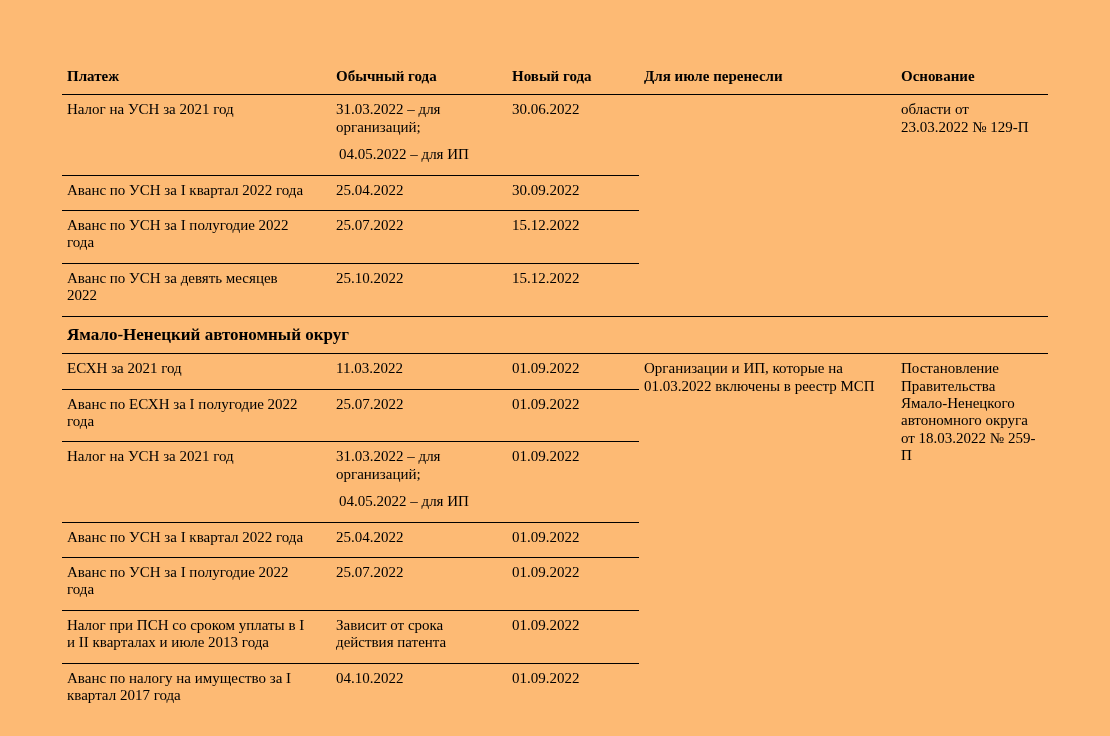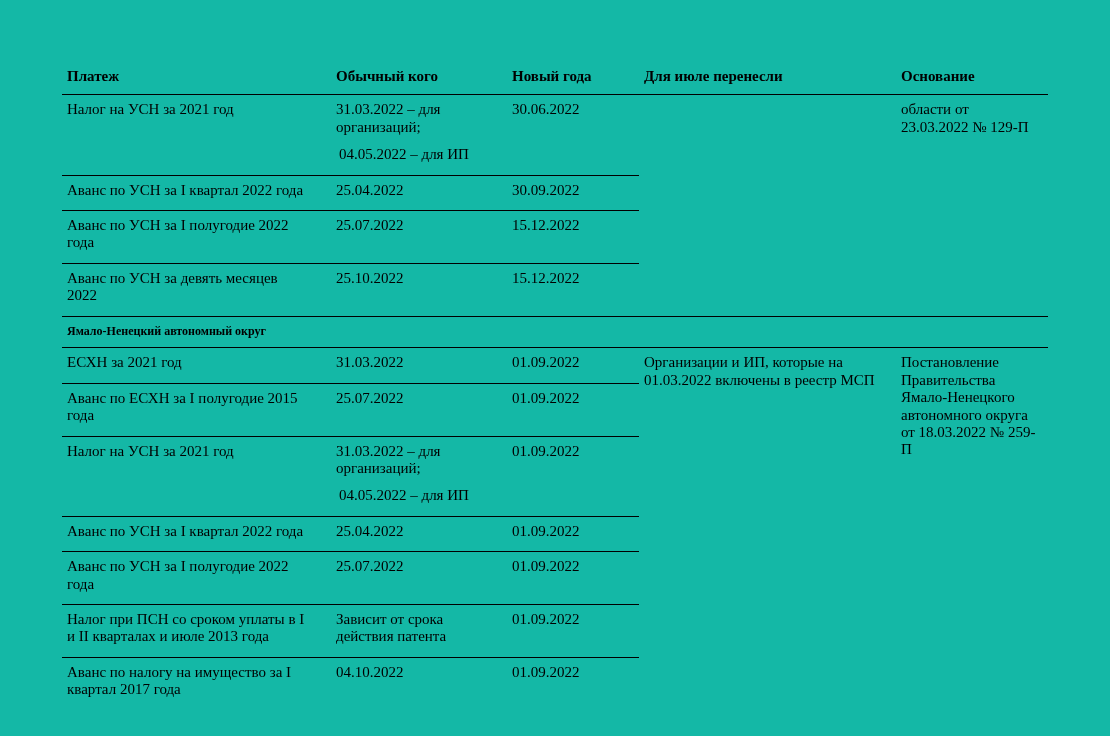--- a/index.html
+++ b/index.html
@@ -4,21 +4,21 @@
 <style>
   html, body { margin: 0; padding: 0; }
   body {
     width: 1110px; height: 736px;
     background: #ffffff;
     overflow: hidden;
   }
   .page {
     position: relative;
     width: 1110px; height: 736px;
-    background: #14b8a6;
+    background: #fdba74;
     color: #000000;
     font-family: "Liberation Serif", "DejaVu Serif", serif;
   }
   table.deadlines {
     position: absolute;
     left: 62px; top: 60px;
     width: 986px;
     border-collapse: collapse;
     table-layout: fixed;
     font-size: 15px;
@@ -34,41 +34,41 @@
     font-weight: bold;
     padding-top: 8px;
     padding-bottom: 9px;
     border-bottom: 1.7px solid #000000;
   }
   .b { border-bottom: 1.7px solid #000000; margin-left: 31px; }
   td p { margin: 0; }
   td p + p { margin-top: 10px; padding-left: 3px; }
   .col-payment { padding-right: 24px; }
   td.section-title {
-    font-size: 12px;
+    font-size: 17px;
     font-weight: bold;
     padding: 8px 10px 9px 5px;
   }
 </style>
 </head>
 <body>
 
 <div class="page">
   <table class="deadlines">
     <colgroup>
       <col style="width:269px">
       <col style="width:176px">
       <col style="width:132px">
       <col style="width:257px">
       <col style="width:152px">
     </colgroup>
     <thead>
       <tr>
         <th class="col-payment">Платеж</th>
-        <th>Обычный кого</th>
+        <th>Обычный года</th>
         <th>Новый года</th>
         <th>Для июле перенесли</th>
         <th>Основание</th>
       </tr>
     </thead>
     <tbody>
         <tr>
           <td class="col-payment b">Налог на УСН за 2021 год</td>
           <td class="col-usual b">
             <p>31.03.2022 – для организаций;</p>
@@ -98,28 +98,28 @@
             <p>25.10.2022</p>
           </td>
           <td class="b">15.12.2022</td>
         </tr>
         <tr>
           <td colspan="5" class="section-title b">Ямало-Ненецкий автономный округ</td>
         </tr>
         <tr>
           <td class="col-payment b">ЕСХН за 2021 год</td>
           <td class="col-usual b">
-            <p>31.03.2022</p>
+            <p>11.03.2022</p>
           </td>
           <td class="b">01.09.2022</td>
           <td rowspan="7" class="col-whom">Организации и ИП, которые на 01.03.2022 включены в реестр МСП</td>
           <td rowspan="7" class="col-basis">Постановление Правительства Ямало-Ненецкого автономного округа от 18.03.2022 № 259-П</td>
         </tr>
         <tr>
-          <td class="col-payment b">Аванс по ЕСХН за I полугодие 2015 года</td>
+          <td class="col-payment b">Аванс по ЕСХН за I полугодие 2022 года</td>
           <td class="col-usual b">
             <p>25.07.2022</p>
           </td>
           <td class="b">01.09.2022</td>
         </tr>
         <tr>
           <td class="col-payment b">Налог на УСН за 2021 год</td>
           <td class="col-usual b">
             <p>31.03.2022 – для организаций;</p>
             <p>04.05.2022 – для ИП</p>

